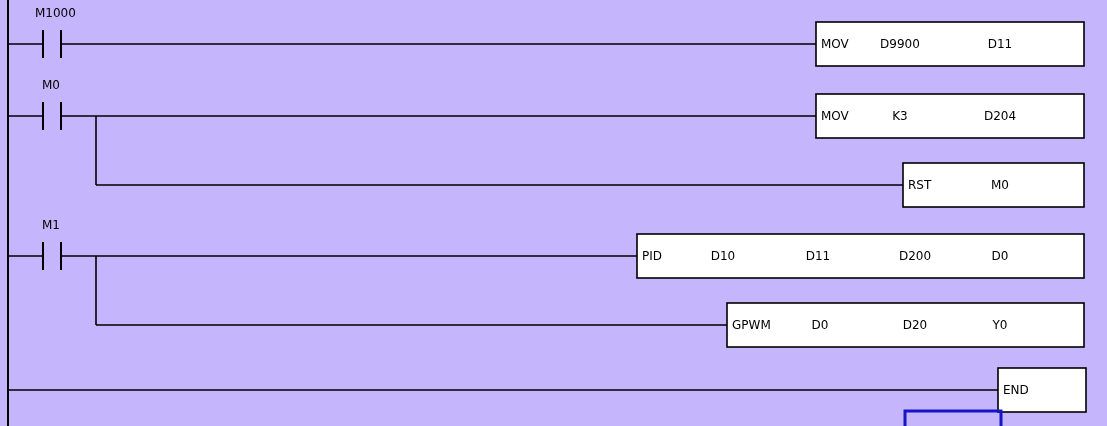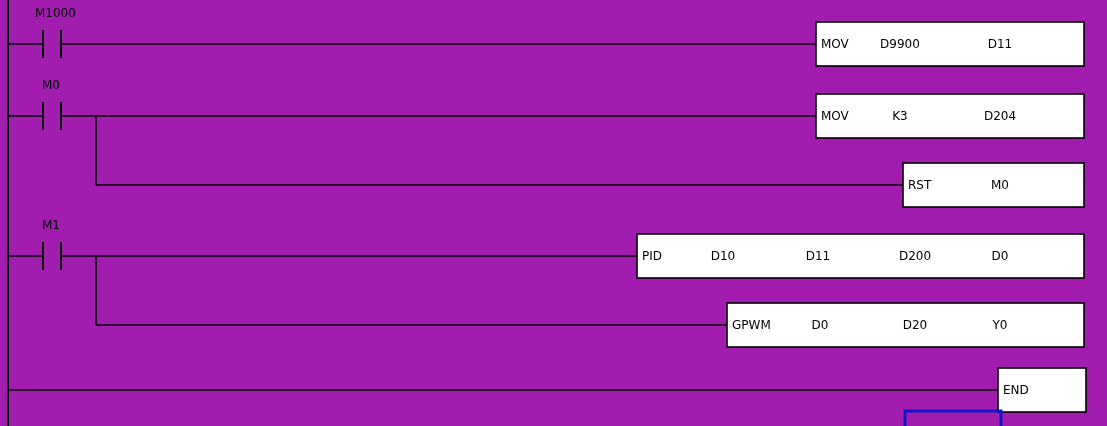--- a/index.html
+++ b/index.html
@@ -7,21 +7,21 @@
     padding: 0;
     background: #ffffff;
   }
   body {
     font-family: "DejaVu Sans", sans-serif;
   }
   #ladder-canvas {
     position: relative;
     width: 1107px;
     height: 426px;
-    background: #a21caf;
+    background: #c4b5fd;
     overflow: hidden;
   }
   #ladder-canvas svg {
     position: absolute;
     left: 0;
     top: 0;
   }
   .wire, .rail, .blockbox, .contact-bar, .branch {
     stroke: #000000;
     fill: none;

